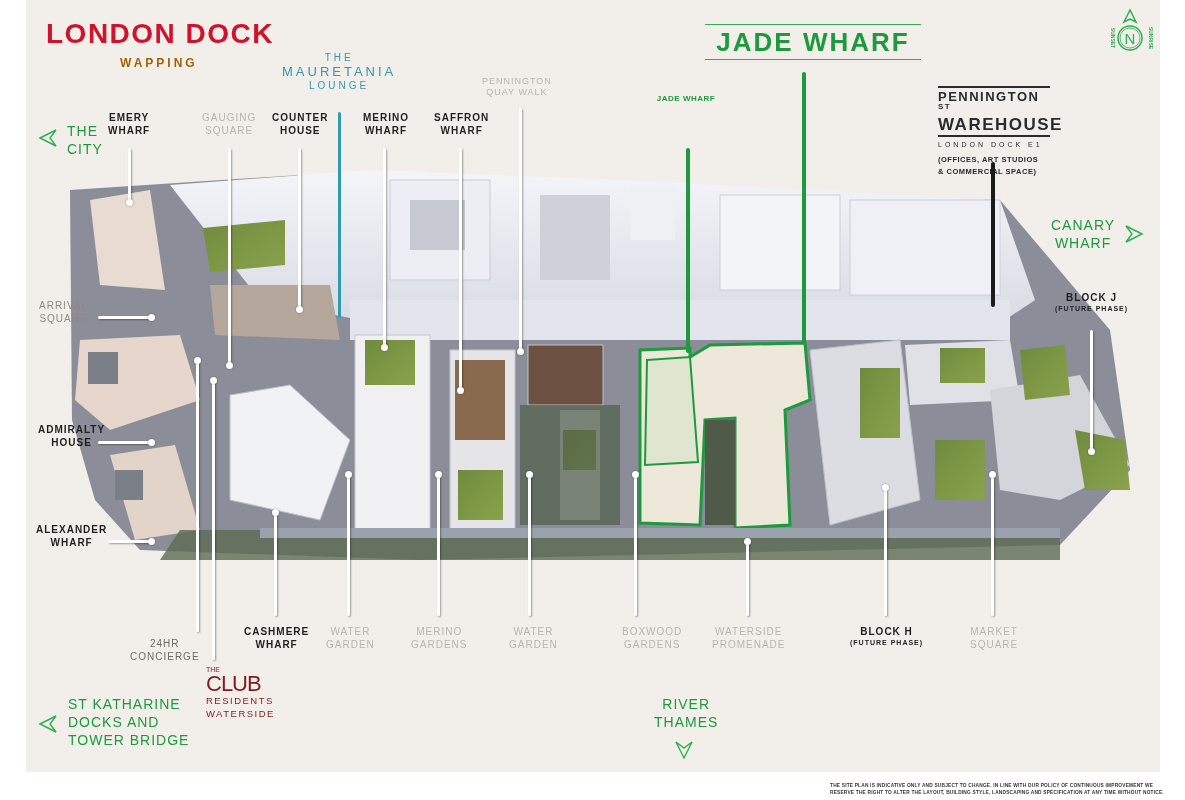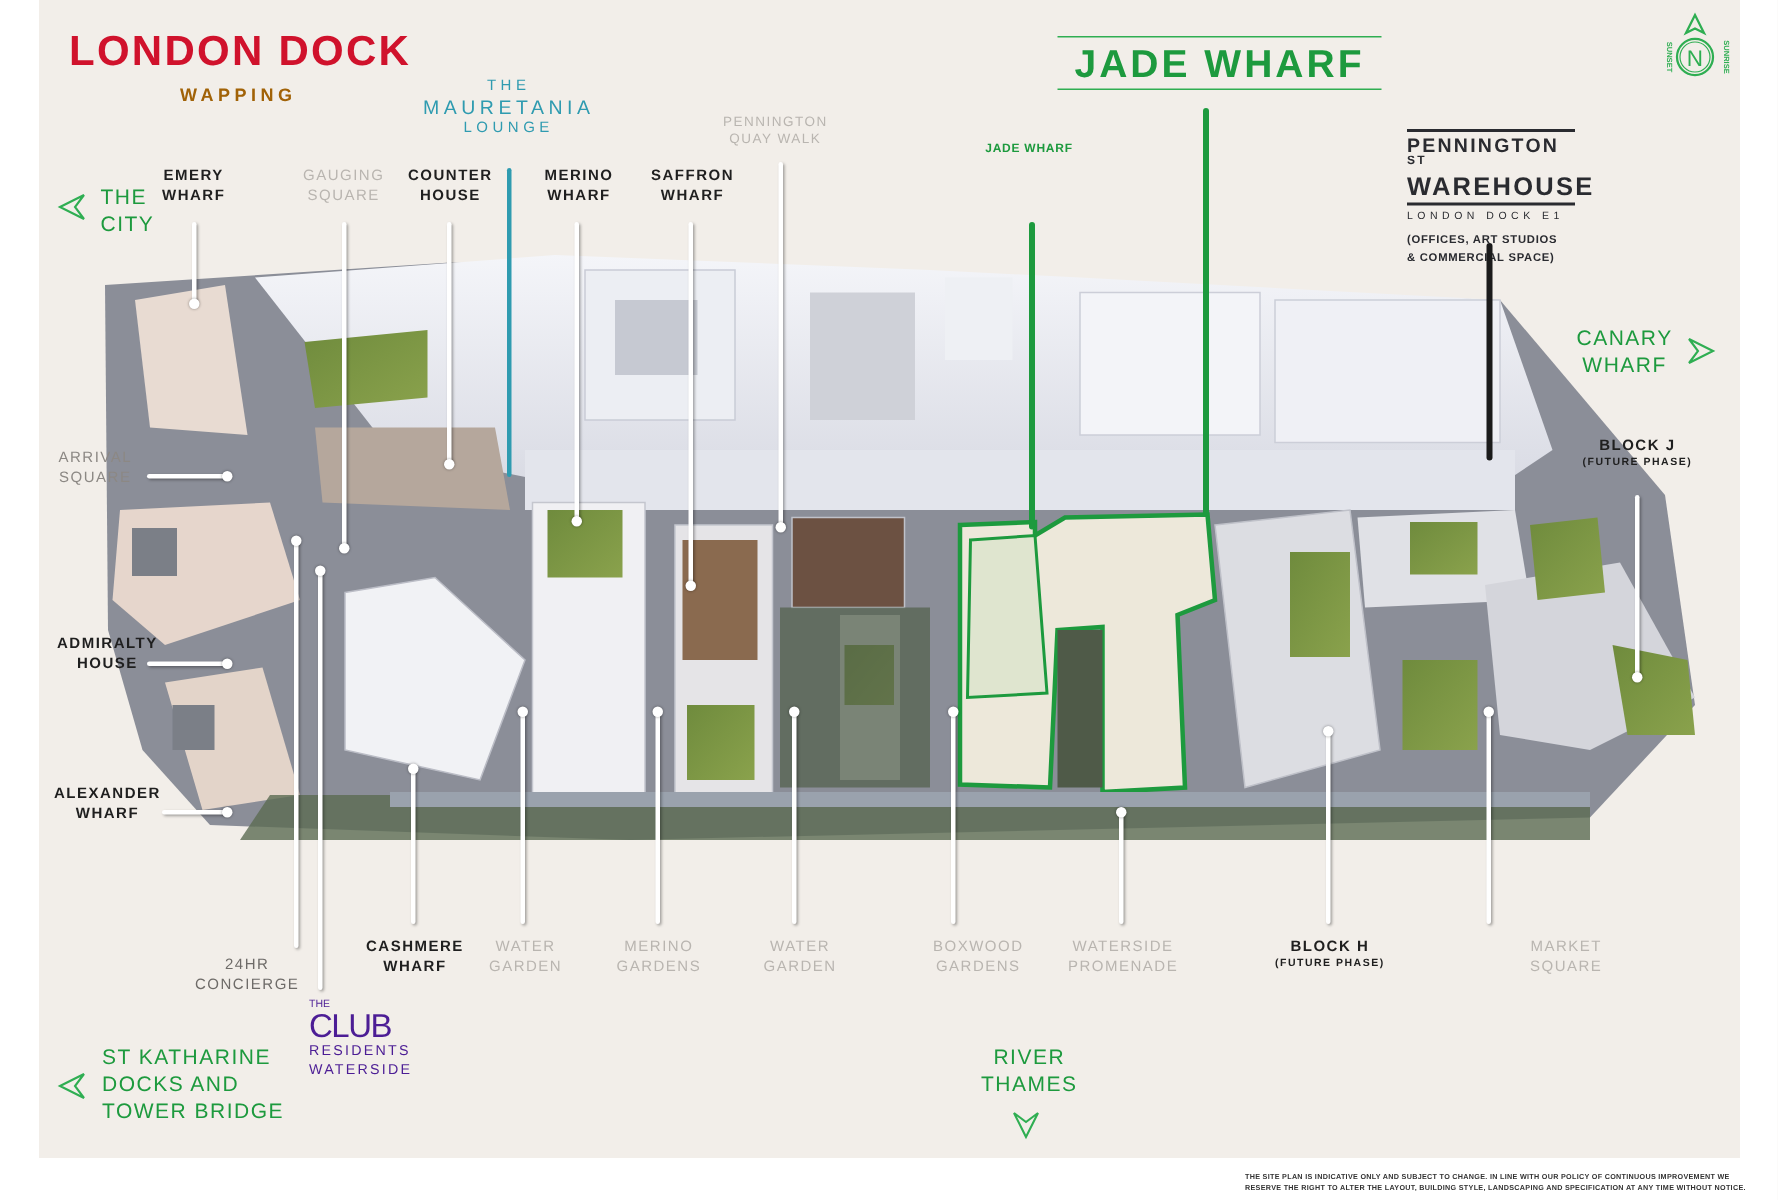--- a/index.html
+++ b/index.html
@@ -65,21 +65,21 @@
 
   #pennington-st { position: absolute; left: 938px; top: 86px; width: 112px; text-align: center; color: #2a2b30; }
   #pennington-st .p1 { display: block; border-top: 2px solid #2a2b30; padding-top: 2px; font-size: 13px; font-weight: bold; letter-spacing: 1.5px; line-height: 1; text-align: left; }
   #pennington-st .p1 sup { font-size: 8px; }
   #pennington-st .p2 { display: block; font-size: 17px; font-weight: bold; letter-spacing: 1.5px; line-height: 1; border-bottom: 2px solid #2a2b30; padding-bottom: 2px; text-align: left; }
   #pennington-st .p3 { display: block; font-size: 7px; letter-spacing: 3px; margin-top: 4px; text-align: left; }
   #pennington-st .p4 { display: block; font-size: 7.5px; font-weight: bold; letter-spacing: .5px; margin-top: 6px; line-height: 1.6; text-align: left; }
 
   #compass { position: absolute; left: 1103px; top: 8px; width: 54px; height: 50px; }
 
-  #club { position: absolute; left: 206px; top: 666px; color: #4c1d95; }
+  #club { position: absolute; left: 206px; top: 666px; color: #7f1d1d; }
   #club .c1 { font-size: 7px; display: block; }
   #club .c2 { font-size: 22px; display: block; letter-spacing: -1px; line-height: 1; }
   #club .c3 { font-size: 9.5px; display: block; letter-spacing: 1.5px; line-height: 1.35; }
 
   #disclaimer { position: absolute; left: 830px; top: 782px; font-size: 4.8px; font-weight: bold; color: #333; line-height: 1.5; letter-spacing: .2px; white-space: nowrap; }
 
   #map { position: absolute; left: 0; top: 0; }
 </style>
 </head>
 <body>
@@ -307,19 +307,19 @@
 <div class="lbl grey" style="left:712px;top:626px;">
   <span>WATERSIDE</span><br><span>PROMENADE</span>
 </div>
 
 <div class="leader top" style="left:884px;top:487px;height:129px;"></div>
 <div class="lbl" style="left:850px;top:626px;">
   <span>BLOCK H</span><span class="sub">(FUTURE PHASE)</span>
 </div>
 
 <div class="leader top" style="left:991px;top:474px;height:142px;"></div>
-<div class="lbl grey" style="left:1020px;top:626px;text-align:center;">
+<div class="lbl grey" style="left:970px;top:626px;text-align:center;">
   <span>MARKET</span><br><span>SQUARE</span>
 </div>
 
 <div id="disclaimer">
   <span>THE SITE PLAN IS INDICATIVE ONLY AND SUBJECT TO CHANGE. IN LINE WITH OUR POLICY OF CONTINUOUS IMPROVEMENT WE</span><br><span>RESERVE THE RIGHT TO ALTER THE LAYOUT, BUILDING STYLE, LANDSCAPING AND SPECIFICATION AT ANY TIME WITHOUT NOTICE.</span>
 </div>
 
 </body></html>

